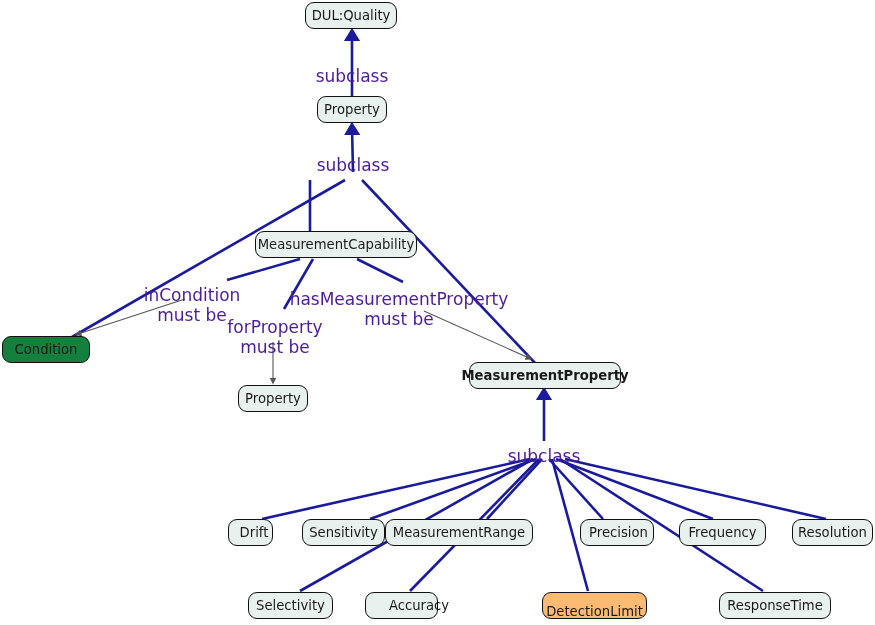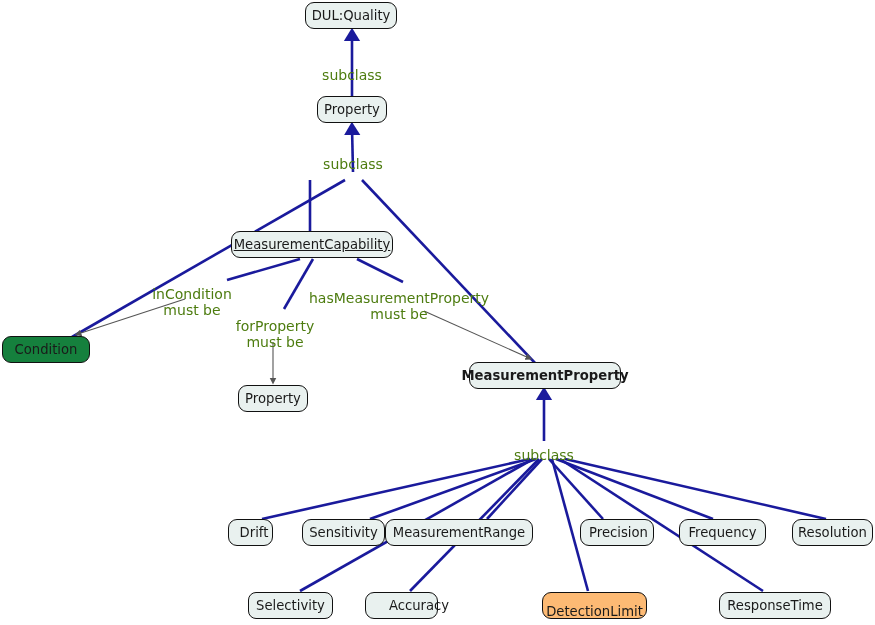--- a/index.html
+++ b/index.html
@@ -36,22 +36,22 @@
     display: flex;
     align-items: center;
     justify-content: center;
     white-space: nowrap;
     padding: 0 9px;
     height: 27px;
     z-index: 5;
   }
   .edge-label {
     position: absolute;
-    color: #4d7c0f;
-    font-size: 14px;
+    color: #4c1d95;
+    font-size: 17px;
     line-height: 1.15;
     text-align: center;
     white-space: pre;
     background: transparent;
     z-index: 6;
     transform: translateX(-50%);
   }
 </style>
 </head>
 <body>
@@ -93,21 +93,21 @@
       </g>
   </svg>
 
   <div id="node-layer">
       <div class="node" style="left: 305px; top: 2px; width: 92px; background: rgb(233, 241, 239); border-color: rgb(17, 17, 17);">
         <span>DUL:Quality</span>
       </div>
       <div class="node" style="left: 317px; top: 96px; width: 70px; background: rgb(233, 241, 239); border-color: rgb(17, 17, 17);">
         <span>Property</span>
       </div>
-      <div class="node" style="left: 231px; top: 231px; width: 162px; background: rgb(233, 241, 239); border-color: rgb(17, 17, 17); text-decoration: underline;">
+      <div class="node" style="left: 255px; top: 231px; width: 162px; background: rgb(233, 241, 239); border-color: rgb(17, 17, 17);">
         <span>MeasurementCapability</span>
       </div>
       <div class="node" style="left: 2px; top: 336px; width: 88px; background: #15803d; border-color: rgb(17, 17, 17); align-items: center;">
         <span>Condition</span>
       </div>
       <div class="node" style="left: 238px; top: 385px; width: 70px; background: rgb(233, 241, 239); border-color: rgb(17, 17, 17);">
         <span>Property</span>
       </div>
       <div class="node" style="left: 469px; top: 362px; width: 152px; background: rgb(233, 241, 239); border-color: rgb(17, 17, 17); font-weight: bold;">
         <span>MeasurementProperty</span>
@@ -123,21 +123,21 @@
       </div>
       <div class="node" style="left: 580px; top: 519px; width: 74px; background: rgb(233, 241, 239); border-color: rgb(17, 17, 17); padding-left: 12px;">
         <span>Precision</span>
       </div>
       <div class="node" style="left: 679px; top: 519px; width: 87px; background: rgb(233, 241, 239); border-color: rgb(17, 17, 17);">
         <span>Frequency</span>
       </div>
       <div class="node" style="left: 792px; top: 519px; width: 81px; background: rgb(233, 241, 239); border-color: rgb(17, 17, 17);">
         <span>Resolution</span>
       </div>
-      <div class="node" style="left: 248px; top: 592px; width: 85px; background: rgb(233, 241, 239); border-color: rgb(17, 17, 17); border-radius: 8px;">
+      <div class="node" style="left: 248px; top: 592px; width: 85px; background: rgb(233, 241, 239); border-color: rgb(17, 17, 17);">
         <span>Selectivity</span>
       </div>
       <div class="node" style="left: 365px; top: 592px; width: 73px; background: rgb(233, 241, 239); border-color: rgb(17, 17, 17); padding-left: 44px;">
         <span>Accuracy</span>
       </div>
       <div class="node" style="left: 542px; top: 592px; width: 105px; background: #fdba74; border-color: rgb(17, 17, 17); align-items: flex-end;">
         <span>DetectionLimit</span>
       </div>
       <div class="node" style="left: 719px; top: 592px; width: 112px; background: rgb(233, 241, 239); border-color: rgb(17, 17, 17);">
         <span>ResponseTime</span>

